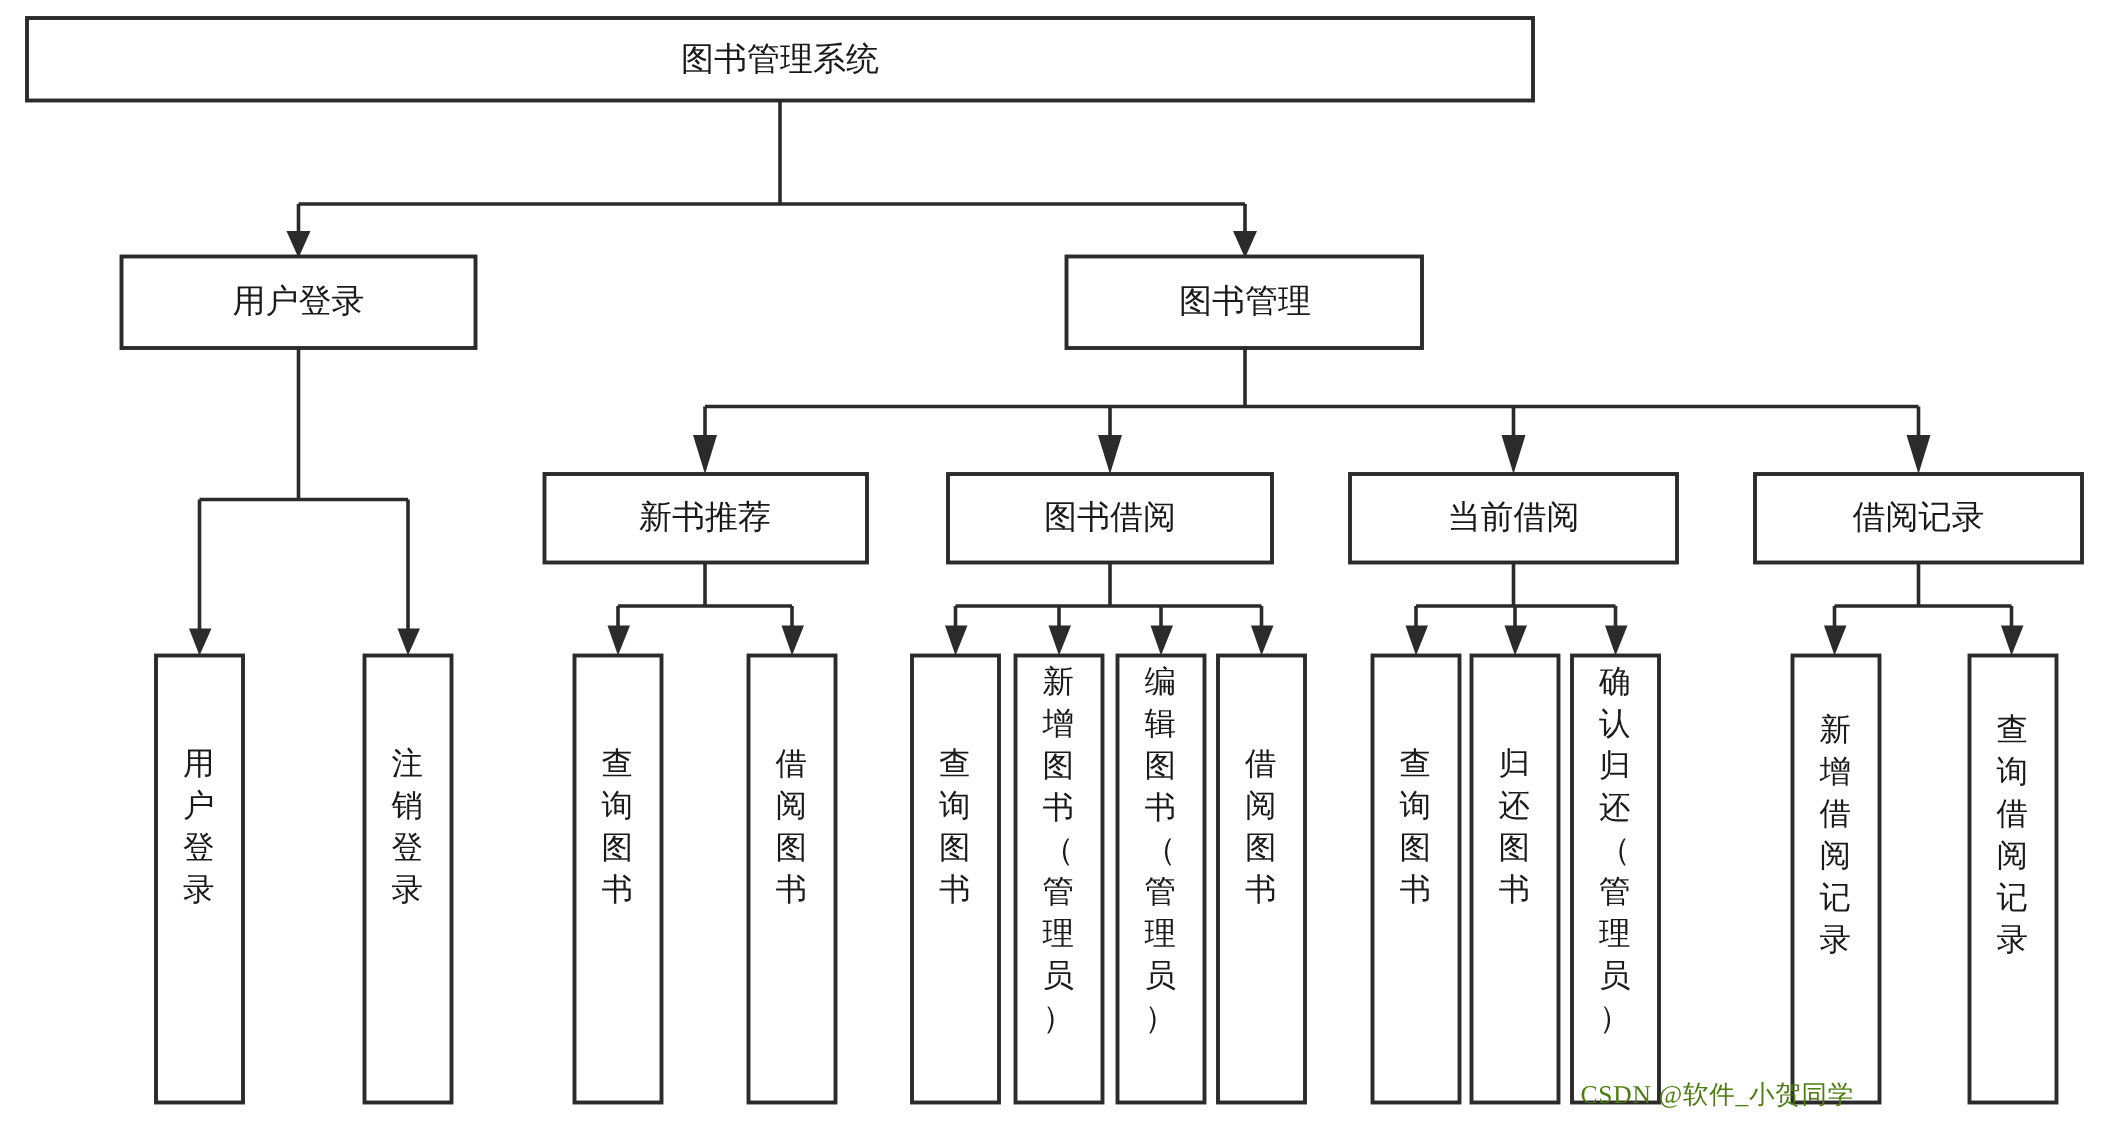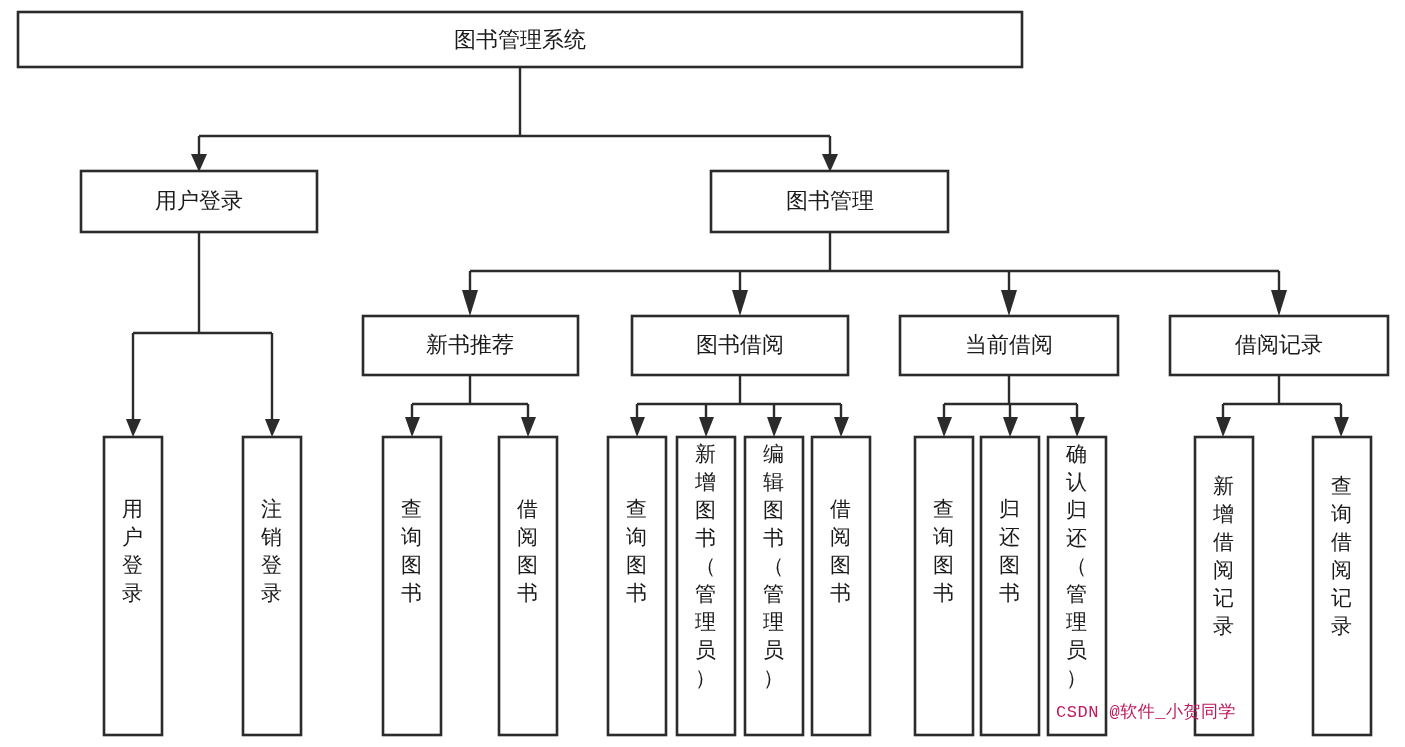--- a/index.html
+++ b/index.html
@@ -52,24 +52,24 @@
   .node-label.vertical {
     font-size: 21px;
     letter-spacing: 1px;
   }
   .node-label.vertical tspan {
     text-anchor: middle;
   }
   .watermark {
     position: absolute;
     right: 8px;
-    bottom: 24px;
-    font-family: Liberation Mono, monospace;
+    bottom: 6px;
+    font-family: Liberation Serif, serif;
     font-size: 17px;
-    color: #be185d;
+    color: #4d7c0f;
     white-space: nowrap;
     letter-spacing: 0.5px;
     user-select: none;
   }
 </style>
 </head>
 <body>
 
 <div id="diagram-root">
 

